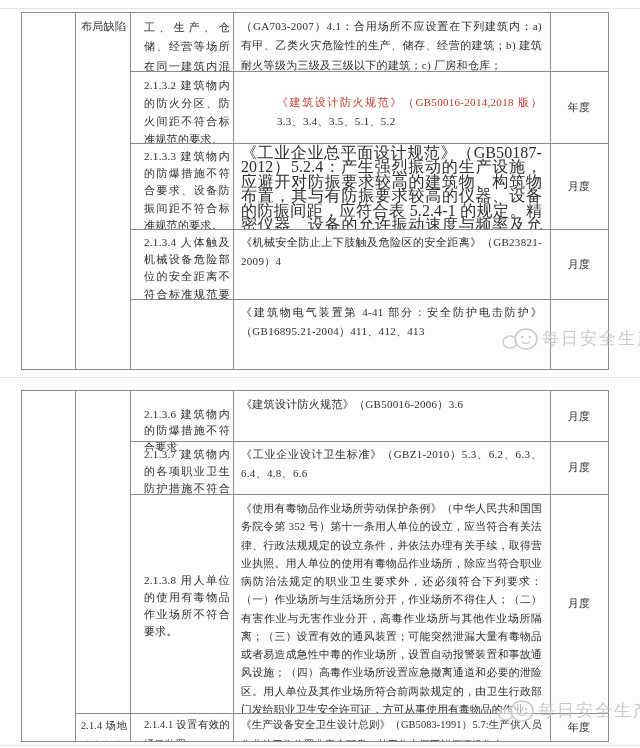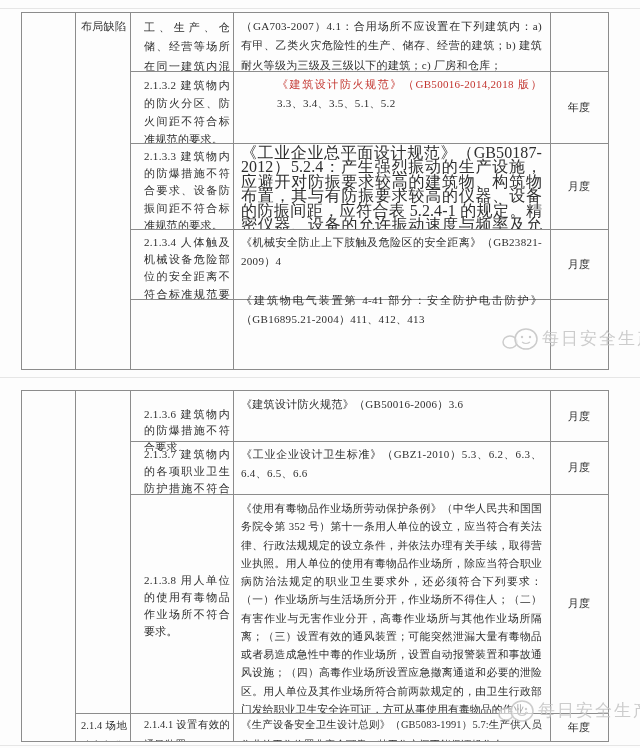--- a/index.html
+++ b/index.html
@@ -49,52 +49,52 @@
     <div class="hline" style="left:108px;top:216px;"></div>
     <div class="hline" style="left:108px;top:286px;"></div>
 
     <div class="cell c2" style="top:0;height:58px;">布局缺陷</div>
 
     <div class="cell c3 lh19" style="top:0;height:58px;">工、生产、仓储、经营等场所在同一建筑内混合设置。</div>
     <div class="cell c4 lh19" style="top:0;height:58px;">（GA703-2007）4.1：合用场所不应设置在下列建筑内：a) 有甲、乙类火灾危险性的生产、储存、经营的建筑；b) 建筑耐火等级为三级及三级以下的建筑；c) 厂房和仓库；</div>
     <div class="cell c5" style="top:0;height:58px;"></div>
 
     <div class="cell c3 lh18" style="top:58px;height:72px;">2.1.3.2 建筑物内的防火分区、防火间距不符合标准规范的要求。</div>
-    <div class="cell c4 lh19" style="top:58px;height:72px;padding-left:44px;"><span class="red">《建筑设计防火规范》（GB50016-2014,2018 版）</span><span>3.3、3.4、3.5、5.1、5.2</span></div>
+    <div class="cell c4 lh19" style="top:76px;height:72px;padding-left:44px;"><span class="red">《建筑设计防火规范》（GB50016-2014,2018 版）</span><span>3.3、3.4、3.5、5.1、5.2</span></div>
     <div class="cell c5" style="top:58px;height:72px;">年度</div>
 
     <div class="cell c3 lh17" style="top:130px;height:86px;">2.1.3.3 建筑物内的防爆措施不符合要求、设备防振间距不符合标准规范的要求。</div>
     <div class="cell c4 dense" style="top:130px;height:86px;padding-top:3px;">《工业企业总平面设计规范》（GB50187-2012）5.2.4：产生强烈振动的生产设施，应避开对防振要求较高的建筑物、构筑物布置，其与有防振要求较高的仪器、设备的防振间距，应符合表 5.2.4-1 的规定。精密仪器、设备的允许振动速度与频率及允许振幅的关系，应符合表 5.2.4-2 的规定。</div>
     <div class="cell c5" style="top:130px;height:86px;">月度</div>
 
     <div class="cell c3 lh17" style="top:216px;height:70px;">2.1.3.4 人体触及机械设备危险部位的安全距离不符合标准规范要求。</div>
     <div class="cell c4 lh19" style="top:216px;height:70px;">《机械安全防止上下肢触及危险区的安全距离》（GB23821-2009）4</div>
     <div class="cell c5" style="top:216px;height:70px;">月度</div>
 
-    <div class="cell c4 lh19" style="top:274px;height:70px;">《建筑物电气装置第 4-41 部分：安全防护电击防护》（GB16895.21-2004）411、412、413</div>
+    <div class="cell c4 lh19" style="top:286px;height:70px;">《建筑物电气装置第 4-41 部分：安全防护电击防护》（GB16895.21-2004）411、412、413</div>
     <div class="cell c5" style="top:286px;height:70px;"></div>
   </div>
 
   <div class="sep" style="top:377px;"></div>
 
   <div class="tbl" style="left:21px;top:390px;width:586px;height:350px;">
     <div class="vline" style="left:53px;"></div>
     <div class="vline" style="left:108px;"></div>
     <div class="vline" style="left:211px;"></div>
     <div class="vline" style="left:528px;"></div>
     <div class="hline" style="left:108px;top:50px;"></div>
     <div class="hline" style="left:108px;top:103px;"></div>
     <div class="hline" style="left:53px;top:322px;"></div>
 
     <div class="cell c3 lh16" style="top:10px;height:50px;">2.1.3.6 建筑物内的防爆措施不符合要求。</div>
     <div class="cell c4 lh19" style="top:0;height:50px;">《建筑设计防火规范》（GB50016-2006）3.6</div>
     <div class="cell c5" style="top:0;height:50px;">月度</div>
 
     <div class="cell c3 lh17" style="top:50px;height:53px;">2.1.3.7 建筑物内的各项职业卫生防护措施不符合要求。</div>
-    <div class="cell c4 lh19" style="top:50px;height:53px;">《工业企业设计卫生标准》（GBZ1-2010）5.3、6.2、6.3、6.4、6.5、6.6</div>
+    <div class="cell c4 lh19" style="top:50px;height:53px;">《工业企业设计卫生标准》（GBZ1-2010）5.3、6.2、6.3、6.4、4.8、6.6</div>
     <div class="cell c5" style="top:50px;height:53px;">月度</div>
 
     <div class="cell c3 lh17 vcenter" style="top:103px;height:219px;">2.1.3.8 用人单位的使用有毒物品作业场所不符合要求。</div>
     <div class="cell c4 dense2" style="top:103px;height:219px;padding-top:5px;">《使用有毒物品作业场所劳动保护条例》（中华人民共和国国务院令第 352 号）第十一条用人单位的设立，应当符合有关法律、行政法规规定的设立条件，并依法办理有关手续，取得营业执照。用人单位的使用有毒物品作业场所，除应当符合职业病防治法规定的职业卫生要求外，还必须符合下列要求：（一）作业场所与生活场所分开，作业场所不得住人；（二）有害作业与无害作业分开，高毒作业场所与其他作业场所隔离；（三）设置有效的通风装置；可能突然泄漏大量有毒物品或者易造成急性中毒的作业场所，设置自动报警装置和事故通风设施；（四）高毒作业场所设置应急撤离通道和必要的泄险区。用人单位及其作业场所符合前两款规定的，由卫生行政部门发给职业卫生安全许可证，方可从事使用有毒物品的作业。</div>
     <div class="cell c5" style="top:103px;height:219px;">月度</div>
 
     <div class="cell c2 tiny" style="top:322px;height:28px;padding-top:3px;">2.1.4 场地狭窄杂乱</div>
     <div class="cell c3 tiny" style="top:322px;height:28px;">2.1.4.1 设置有效的通风装置。</div>
     <div class="cell c4 tiny" style="top:322px;height:28px;">《生产设备安全卫生设计总则》（GB5083-1991）5.7:生产供人员作业的工作位置非安全可靠。其工作空间不能保证操作人</div>
     <div class="cell c5" style="top:322px;height:28px;">年度</div>

